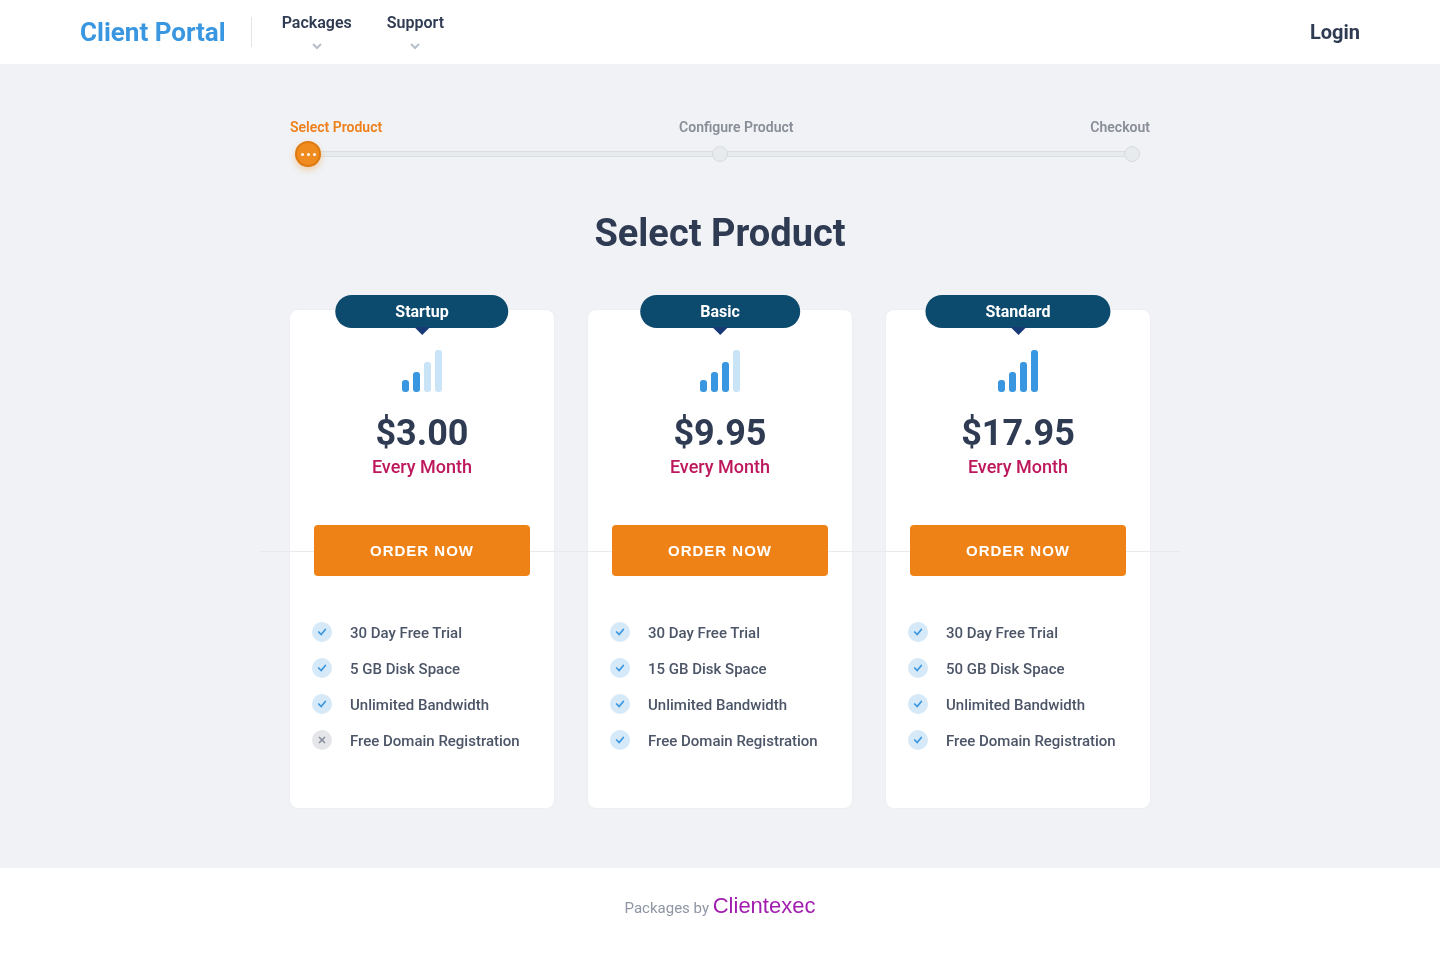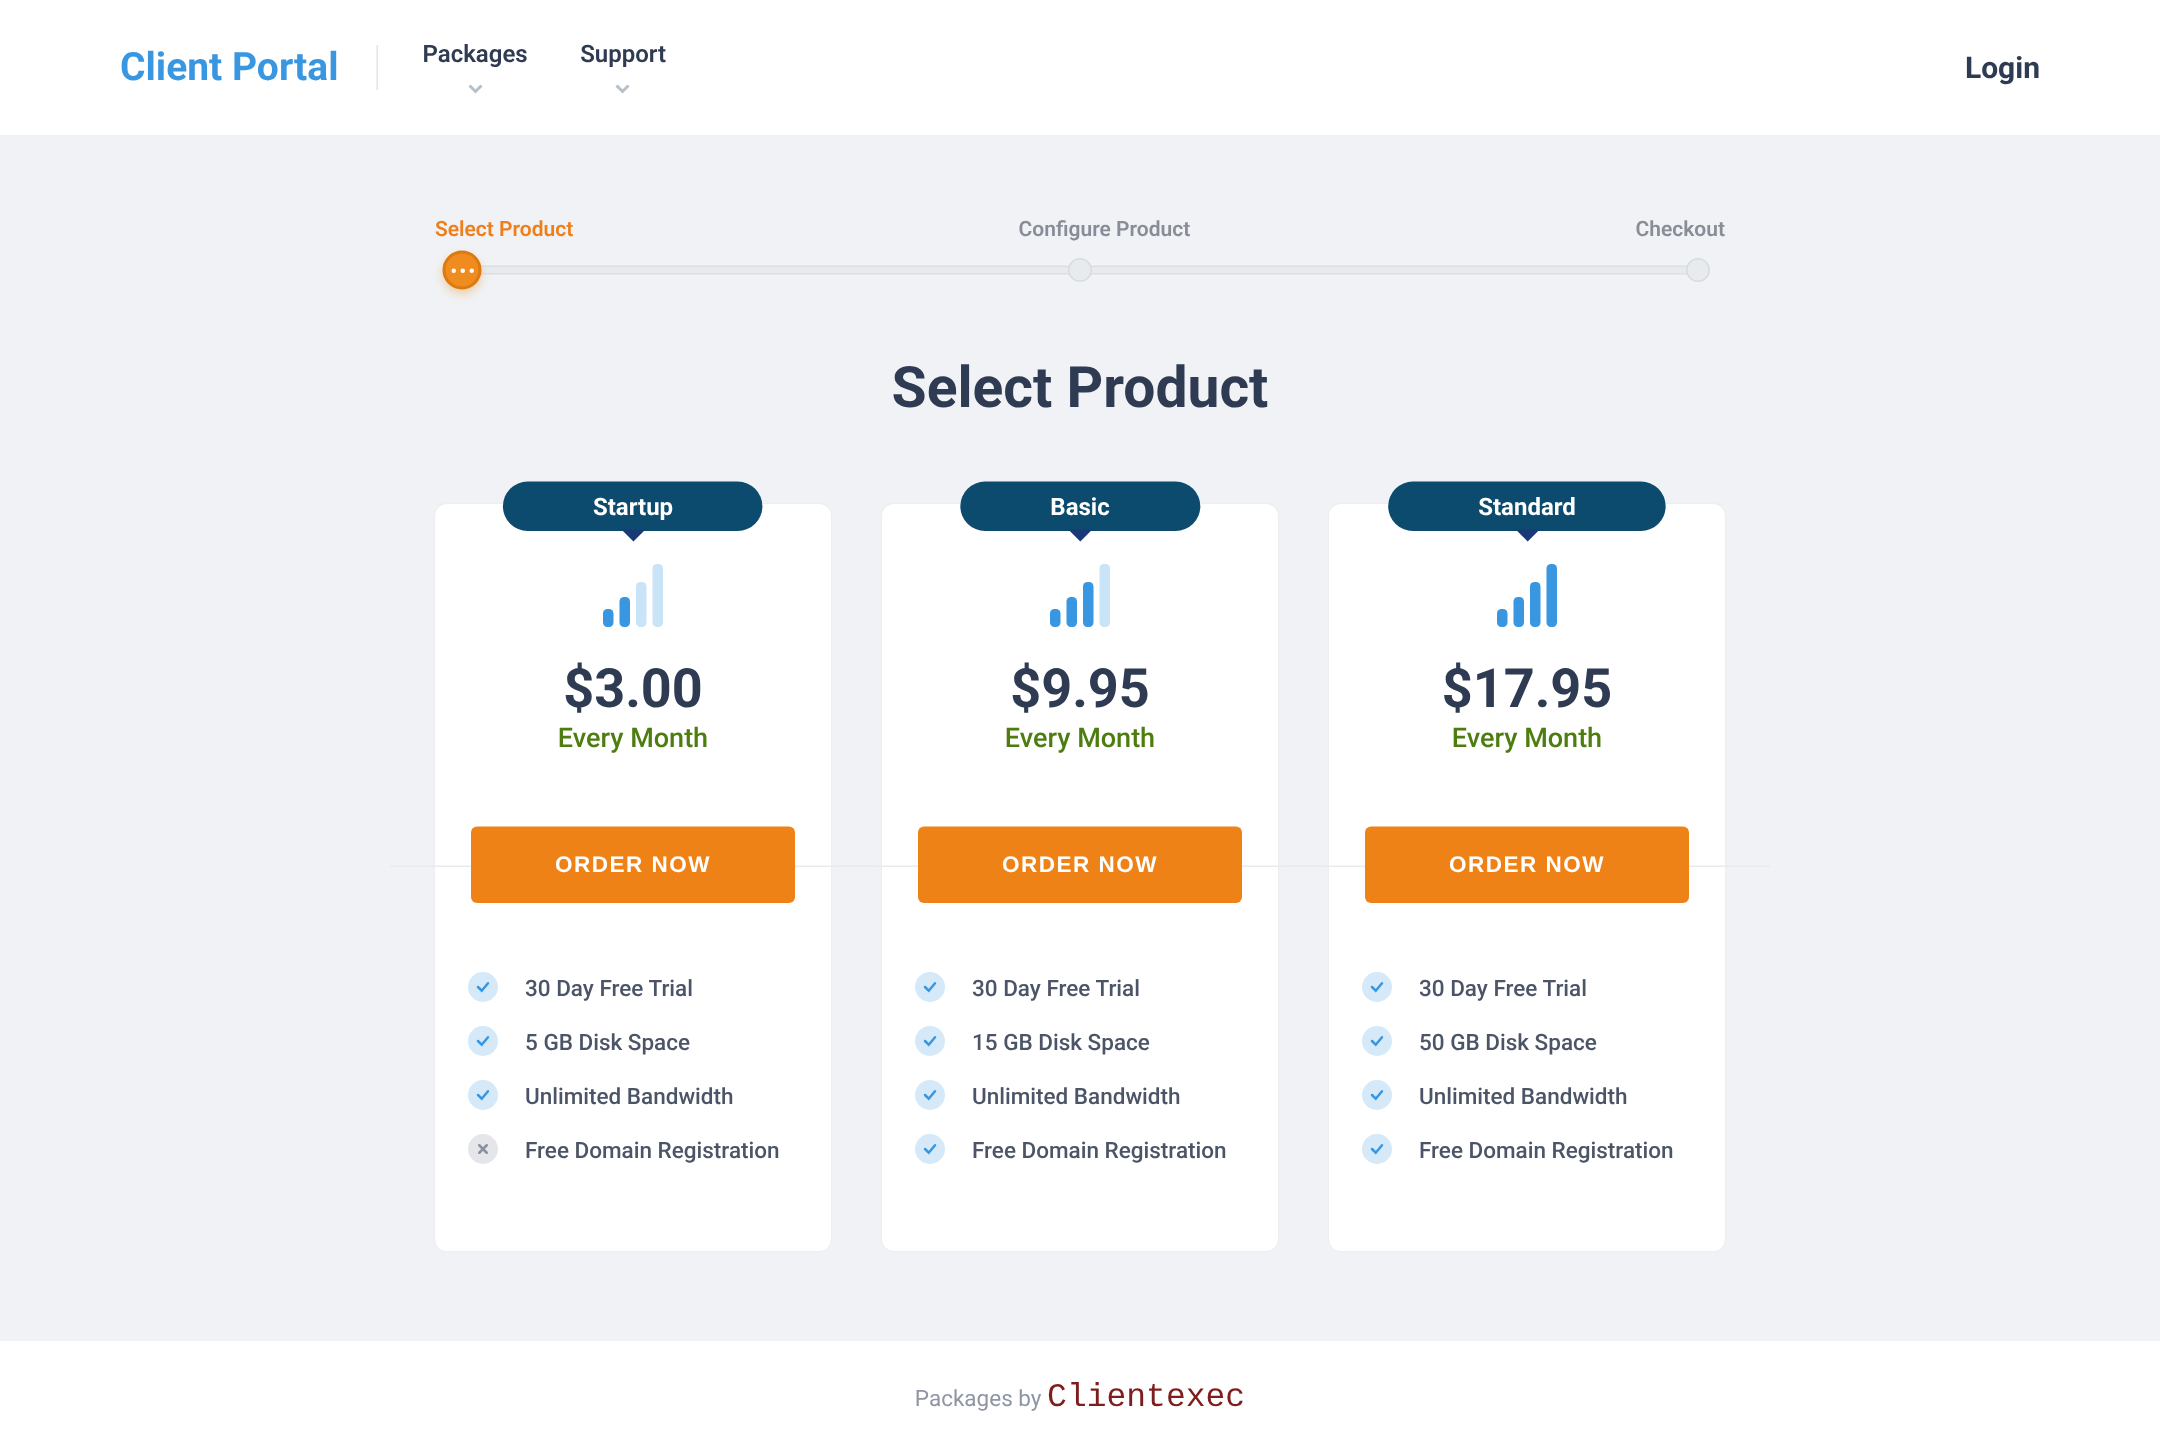--- a/index.html
+++ b/index.html
@@ -4,21 +4,21 @@
   <style>
     * { margin: 0; padding: 0; box-sizing: border-box; }
     body {
       font-family: -apple-system, BlinkMacSystemFont, 'Segoe UI', Roboto, sans-serif;
       background: #fff;
       color: #2f3b52;
     }
     .header {
       background: #fff;
       padding: 0 80px;
-      height: 90px;
+      height: 64px;
       display: flex;
       align-items: center;
       justify-content: space-between;
     }
     .header-left {
       display: flex;
       align-items: center;
       gap: 30px;
     }
     .logo {
@@ -182,21 +182,21 @@
     .bar-light { background: #c9e3f7; }
     .plan-price {
       text-align: center;
       font-size: 36px;
       font-weight: 700;
       color: #2f3b52;
     }
     .plan-period {
       text-align: center;
       font-size: 18px;
-      color: #4d7c0f;
+      color: #be185d;
       margin-top: 2px;
       font-weight: 500;
     }
     .order-section {
       padding: 48px 24px 0;
       position: relative;
     }
     .order-section::before {
       content: "";
       position: absolute;
@@ -248,23 +248,23 @@
       font-weight: 500;
     }
     .footer {
       background: #fff;
       text-align: center;
       padding: 25px 0;
       color: #8e95a3;
       font-size: 15px;
     }
     .footer-brand {
-      font-family: Liberation Mono, monospace;
+      font-family: Liberation Sans, sans-serif;
       font-size: 22px;
-      color: #7f1d1d;
+      color: #a21caf;
     }
   </style>
 </head>
 <body>
 
 <div class="header">
   <div class="header-left">
     <div class="logo">Client Portal</div>
     <div class="nav-links">
       <div class="nav-item">

